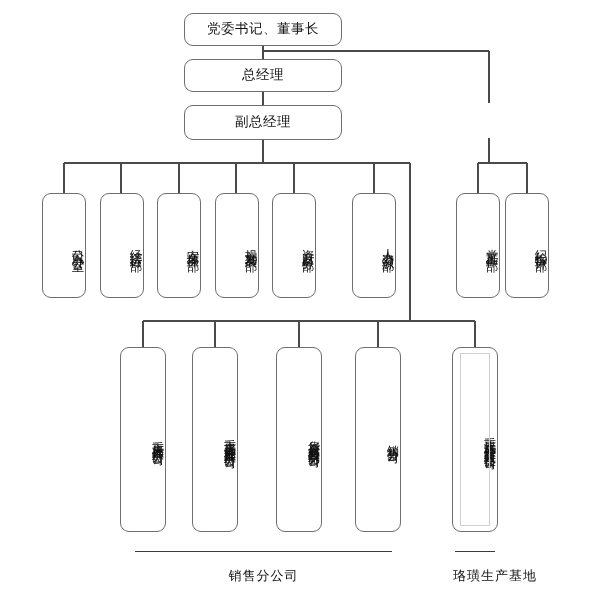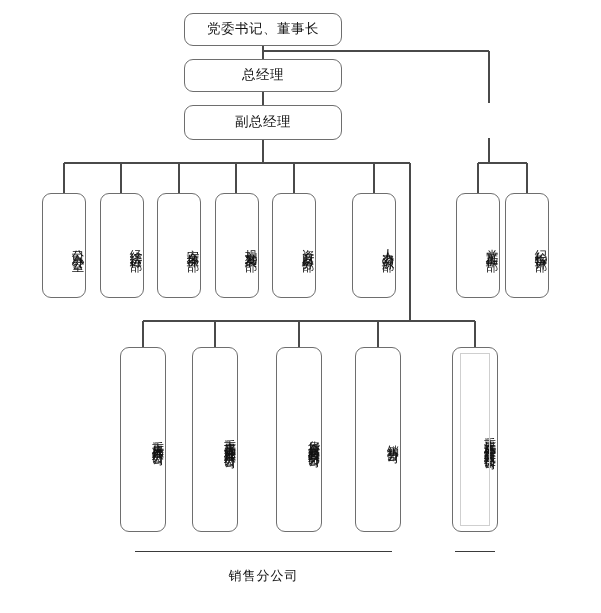--- a/index.html
+++ b/index.html
@@ -187,14 +187,17 @@
     <span>重庆汽车标准件厂有限责任公司</span>
   </div>
   <div class="inner-frame" style="left:460px; top:353px; width:30px; height:173px;"></div>
 
   <div class="base-rule" style="left:135px; top:551px; width:257px;"></div>
   <div class="base-label" style="left:135px; top:567px; width:257px;">
     <span>销售分公司</span>
   </div>
 
   <div class="base-rule" style="left:455px; top:551px; width:40px;"></div>
+  <div class="base-label" style="left:420px; top:567px; width:150px;">
+    <span>珞璜生产基地</span>
+  </div>
 
 </div>
 
 </body></html>

